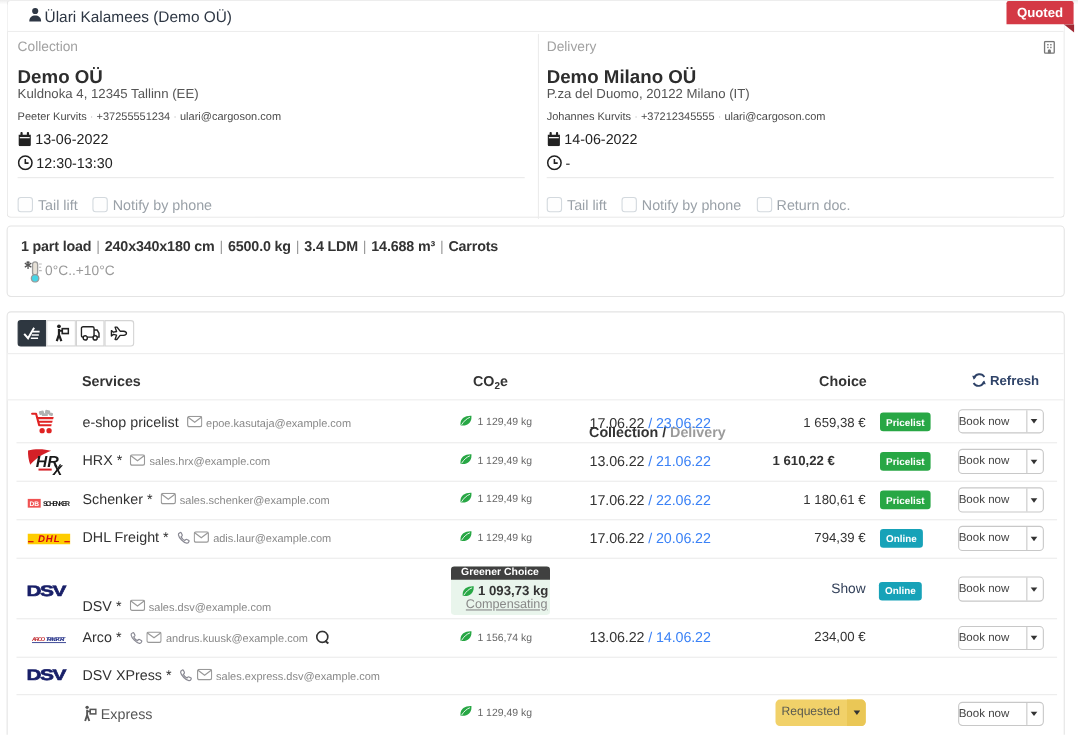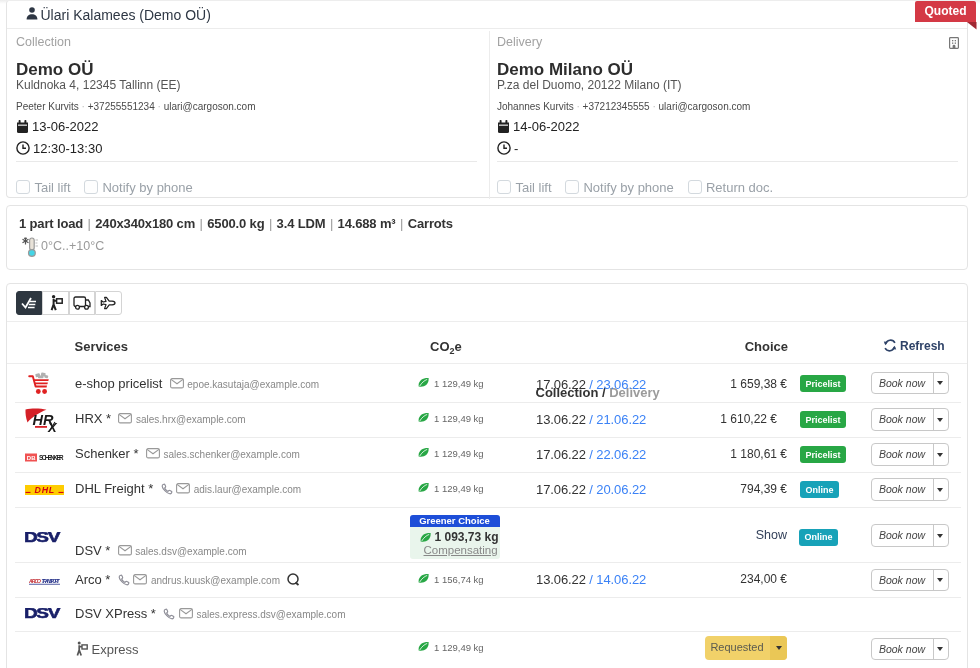--- a/index.html
+++ b/index.html
@@ -35,21 +35,21 @@
 .srv { position:absolute; font-size:13px; color:#333; }
 .email { font-size:10px; color:#888; }
 .co2 { position:absolute; font-size:9.5px; color:#666; }
 .dates { position:absolute; font-size:13px; color:#333; letter-spacing:-0.1px; }
 .dates .d2 { color:#3b82f6; }
 .price { position:absolute; font-size:12px; color:#333; text-align:right; width:100px; }
 .badge { position:absolute; font-size:9px; font-weight:bold; color:#fff; border-radius:3px; padding:3.5px 5.5px; }
 .badge.green { background:#28a745; }
 .badge.teal { background:#17a2b8; }
 .booknow { position:absolute; left:863.5px; width:78px; height:22.5px; border:1px solid #c8c8c8; border-radius:4px; background:#fff; }
-.booknow .bnt { position:absolute; left:0; top:0; width:62px; height:20.5px; line-height:20.5px; text-align:center; font-size:10.5px; color:#444; border-right:1px solid #c8c8c8;font-style:italic; }
+.booknow .bnt { position:absolute; left:0; top:0; width:62px; height:20.5px; line-height:20.5px; font-size:10.5px; color:#444; border-right:1px solid #c8c8c8; }
 .booknow .car { position:absolute; right:4.5px; top:8.5px; width:0; height:0; border-left:3.5px solid transparent; border-right:3.5px solid transparent; border-top:4px solid #333; }
 .logo { position:absolute; } .logo svg { display:block; }
 </style>
 </head>
 <body>
 <div id="page">
 <div style="position:absolute;left:0;top:0;width:980px;height:4px;background:linear-gradient(#ececec 0%,#f6f6f6 50%,#ffffff 100%);"></div>
 
 <div class="card" id="card1">
   <div id="topbar">
@@ -231,21 +231,21 @@
   </div>
   <div class="srv" style="left:68px;top:127px;">HRX * &nbsp;<svg width="14" height="11" viewBox="0 0 14 11" style="vertical-align:-1px;">
           <rect x="0.6" y="0.6" width="12.8" height="9.3" rx="1.5" fill="none" stroke="#999" stroke-width="1.1"></rect>
           <path d="M1 1.4 L7 5.8 L13 1.4" fill="none" stroke="#999" stroke-width="1.1"></path>
         </svg> <span class="email">sales.hrx@example.com</span></div>
   <div class="co2" style="left:411px;top:128px;"><svg width="11" height="11" viewBox="0 0 11 11" style="vertical-align:-1.5px;margin-right:5px;">
           <path d="M0.7 9.6 C-0.2 3.6 4.6 0.6 10.6 0.9 C11.2 7.2 6.8 10.6 0.7 9.6 Z" fill="#28a745"></path>
           <path d="M1.6 9.2 C3.6 5.8 6.4 3.4 9.2 2.4" fill="none" stroke="#fff" stroke-width="0.8"></path>
         </svg>1 129,49 kg</div>
   <div class="dates" style="left:529px;top:128px;">13.06.22 <span class="d2">/ 21.06.22</span></div>
-  <div class="price" style="left:670px;top:128px;">1 610,22 €</div>
+  <div class="price" style="left:652px;top:128px;font-weight:bold;">1 610,22 €</div>
   <div class="badge green" style="left:793px;top:127px;">Pricelist</div>
   <div class="booknow" style="top:124px;">
         <div class="bnt">Book now</div>
         <div class="car"></div>
       </div>
 
   <div class="rowsep" style="top:188px;"></div>
   <div class="logo" style="left:18px;top:169px;">
     <svg width="40" height="9" viewBox="0 0 40 9">
       <rect x="0" y="0.5" width="12" height="8" fill="#f05252"></rect>
@@ -303,21 +303,21 @@
     <svg width="38" height="13" viewBox="0 0 38 13">
           <text x="-1" y="12.5" font-family="Liberation Sans" font-weight="bold" font-size="17" fill="#181f68" stroke="#181f68" stroke-width="0.7" letter-spacing="-1.2" transform="scale(1.12,0.82)">DSV</text>
         </svg>
   </div>
   <div class="srv" style="left:68px;top:243px;margin-top:16px;">DSV * &nbsp;<svg width="14" height="11" viewBox="0 0 14 11" style="vertical-align:-1px;">
           <rect x="0.6" y="0.6" width="12.8" height="9.3" rx="1.5" fill="none" stroke="#999" stroke-width="1.1"></rect>
           <path d="M1 1.4 L7 5.8 L13 1.4" fill="none" stroke="#999" stroke-width="1.1"></path>
         </svg> <span class="email">sales.dsv@example.com</span></div>
 
   <div style="position:absolute;left:402.5px;top:231px;width:90px;height:43.5px;background:#e9f5ec;border-radius:3px;">
-    <div style="position:absolute;left:0;top:0;width:90px;height:12px;background:#1d4ed8;border-radius:3px 3px 0 0;color:#fff;font-size:9.5px;font-weight:bold;text-align:center;line-height:12px;">Greener Choice</div>
+    <div style="position:absolute;left:0;top:0;width:90px;height:12px;background:#404040;border-radius:3px 3px 0 0;color:#fff;font-size:9.5px;font-weight:bold;text-align:center;line-height:12px;">Greener Choice</div>
     <div style="position:absolute;left:10px;top:15px;font-size:12px;font-weight:bold;color:#333;white-space:nowrap;"><svg width="11" height="11" viewBox="0 0 11 11" style="vertical-align:-1.5px;margin-right:4px;">
             <path d="M0.7 9.6 C-0.2 3.6 4.6 0.6 10.6 0.9 C11.2 7.2 6.8 10.6 0.7 9.6 Z" fill="#28a745"></path>
             <path d="M1.6 9.2 C3.6 5.8 6.4 3.4 9.2 2.4" fill="none" stroke="#fff" stroke-width="0.8"></path>
           </svg>1 093,73 kg</div>
     <div style="position:absolute;left:14px;top:29px;font-size:11.5px;color:#888;text-decoration:underline;">Compensating</div>
   </div>
   <div style="position:absolute;left:680px;top:244px;width:100px;text-align:right;font-size:12.5px;color:#33415a;">Show</div>
   <div class="badge teal" style="left:792px;top:244.5px;">Online</div>
   <div class="booknow" style="top:240px;">
         <div class="bnt">Book now</div>

